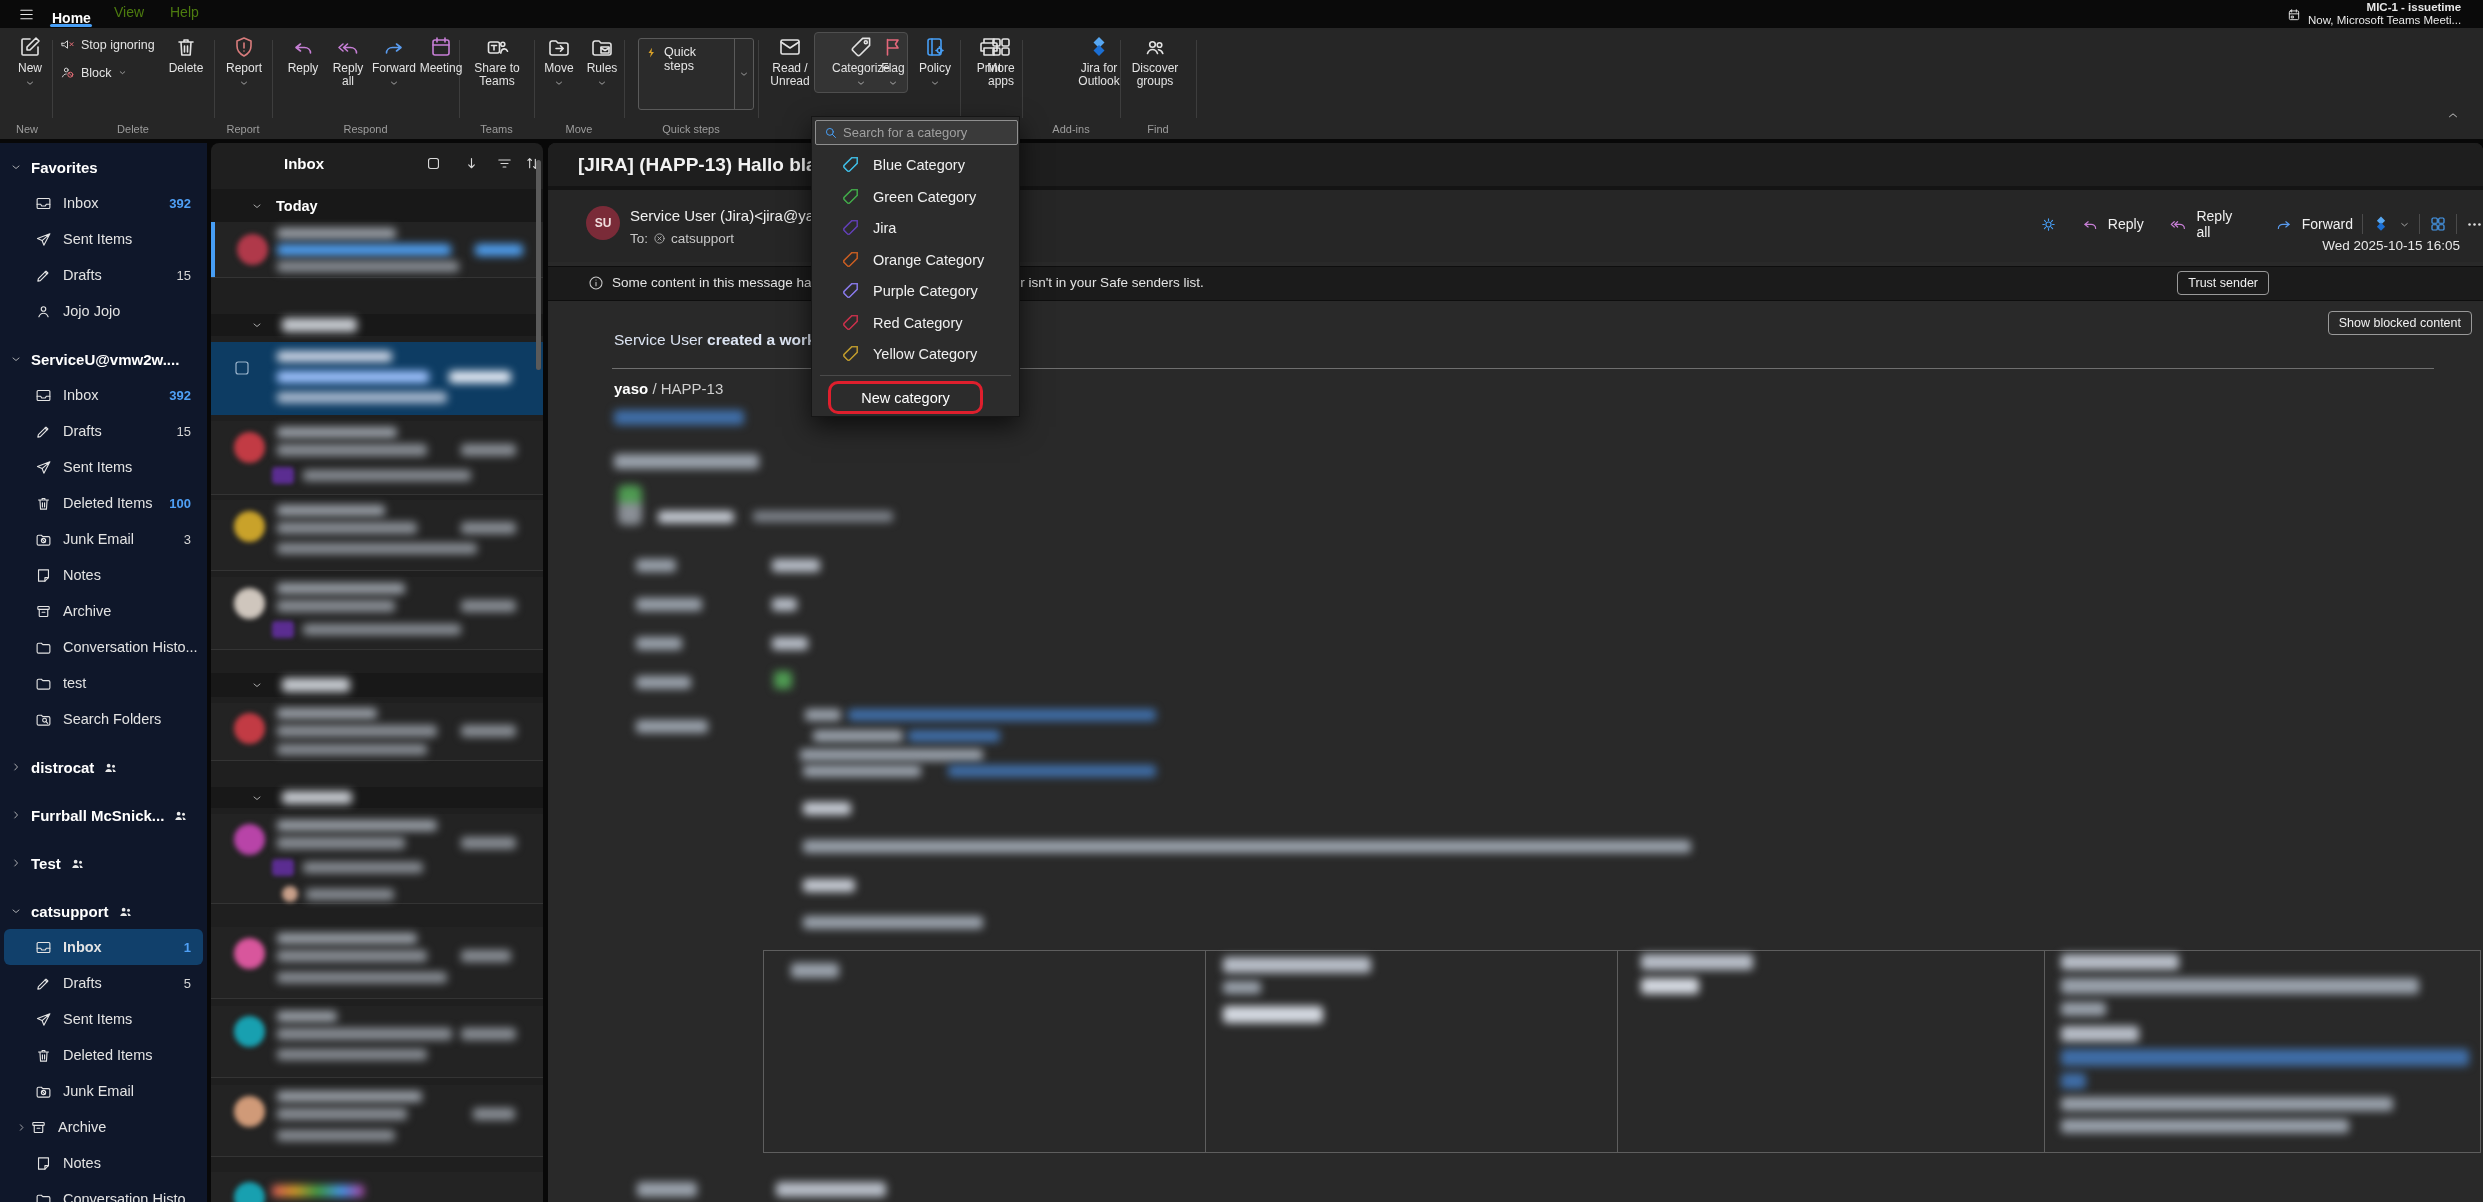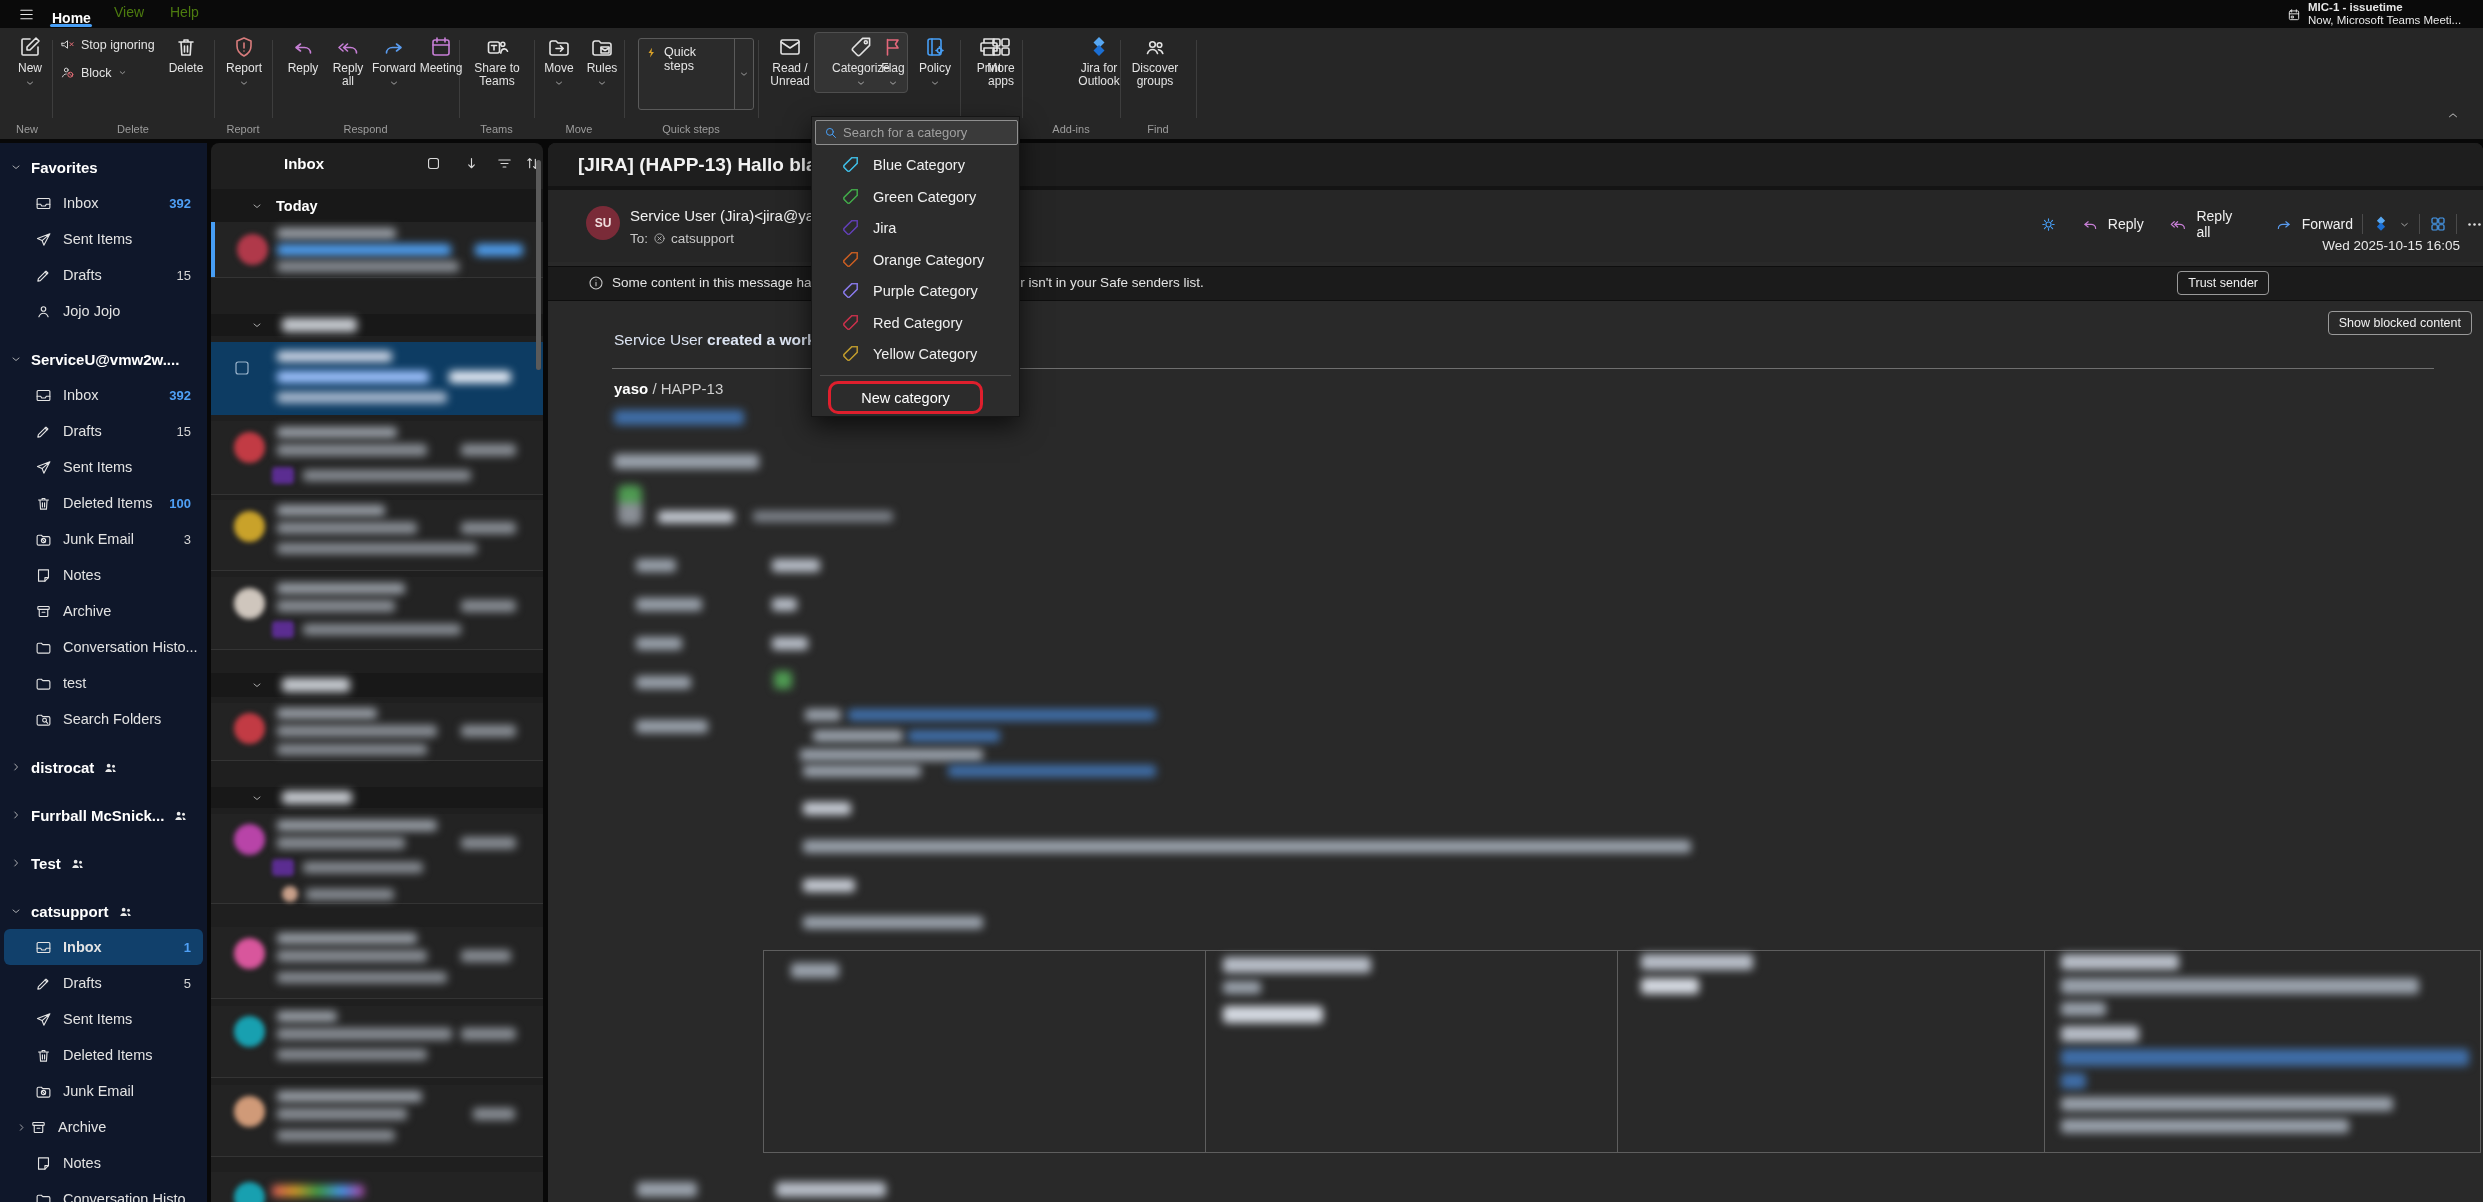--- a/index.html
+++ b/index.html
@@ -8,21 +8,21 @@
   svg.ic{fill:none;stroke:currentColor;stroke-width:1.6;stroke-linecap:round;stroke-linejoin:round;display:block;}
   
   .b{position:absolute;filter:blur(4px);border-radius:4px;}
   .av{position:absolute;border-radius:50%;filter:blur(2.5px);}
   
   .titlebar{position:absolute;top:0;left:0;right:0;height:28px;background:#0a0a0a;}
   .tab{position:absolute;top:4px;font-size:14px;color:#4d7c0f;cursor:default;}
   .tab.active{color:#fff;font-weight:bold;margin-top:6px;}
   .tab-underline{position:absolute;top:24px;height:3px;border-radius:2px;background:#479ef5;}
   .notif{position:absolute;display:flex;gap:7px;align-items:flex-start;color:#e8e8e8;}
-  .notif .t1{font-size:11.5px;font-weight:bold;line-height:13px;}
+  .notif .t1{font-size:11.5px;font-weight:bold;line-height:13px;text-align:right;}
   .notif .t2{font-size:11.5px;line-height:13px;}
   
   .ribbon{position:absolute;top:28px;left:0;right:0;height:111px;background:#262626;}
   .rsep{position:absolute;top:12px;height:78px;width:1px;background:#3d3d3d;}
   .rlabel{position:absolute;bottom:4px;font-size:11px;color:#9d9d9d;text-align:center;}
   .rbtn{position:absolute;top:7px;display:flex;flex-direction:column;align-items:center;gap:3px;font-size:12px;color:#e3e3e3;text-align:center;line-height:13px;cursor:default;}
   .rbtn .lbl{white-space:pre-line;}
   .rbtn.active{background:#343434;border:1px solid #4f4f4f;border-radius:4px;padding:2px 18px 4px;top:4px;}
   .sbtn{position:absolute;display:flex;align-items:center;gap:6px;font-size:12.5px;color:#e3e3e3;cursor:default;}
   .qsbox{position:absolute;border:1px solid #5a5a5a;border-radius:3px;background:#2b2b2b;display:flex;}

